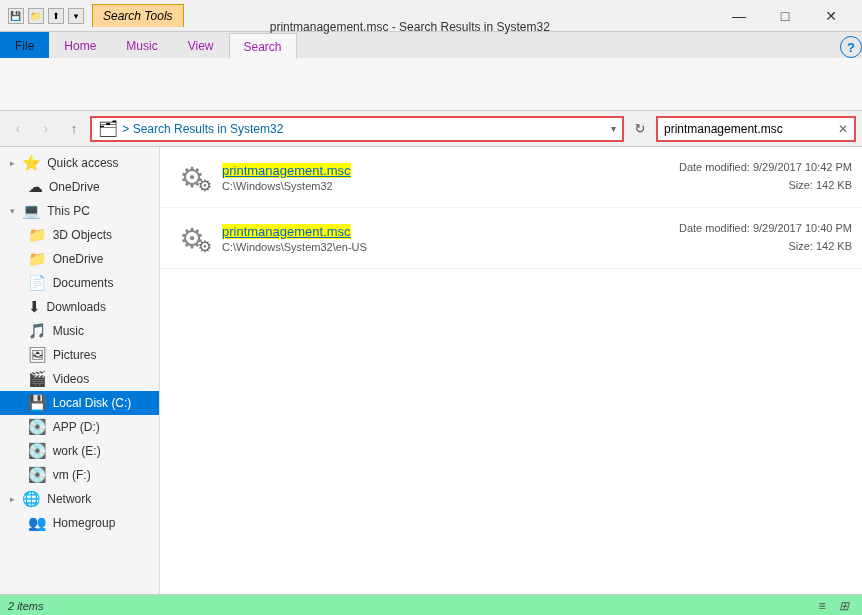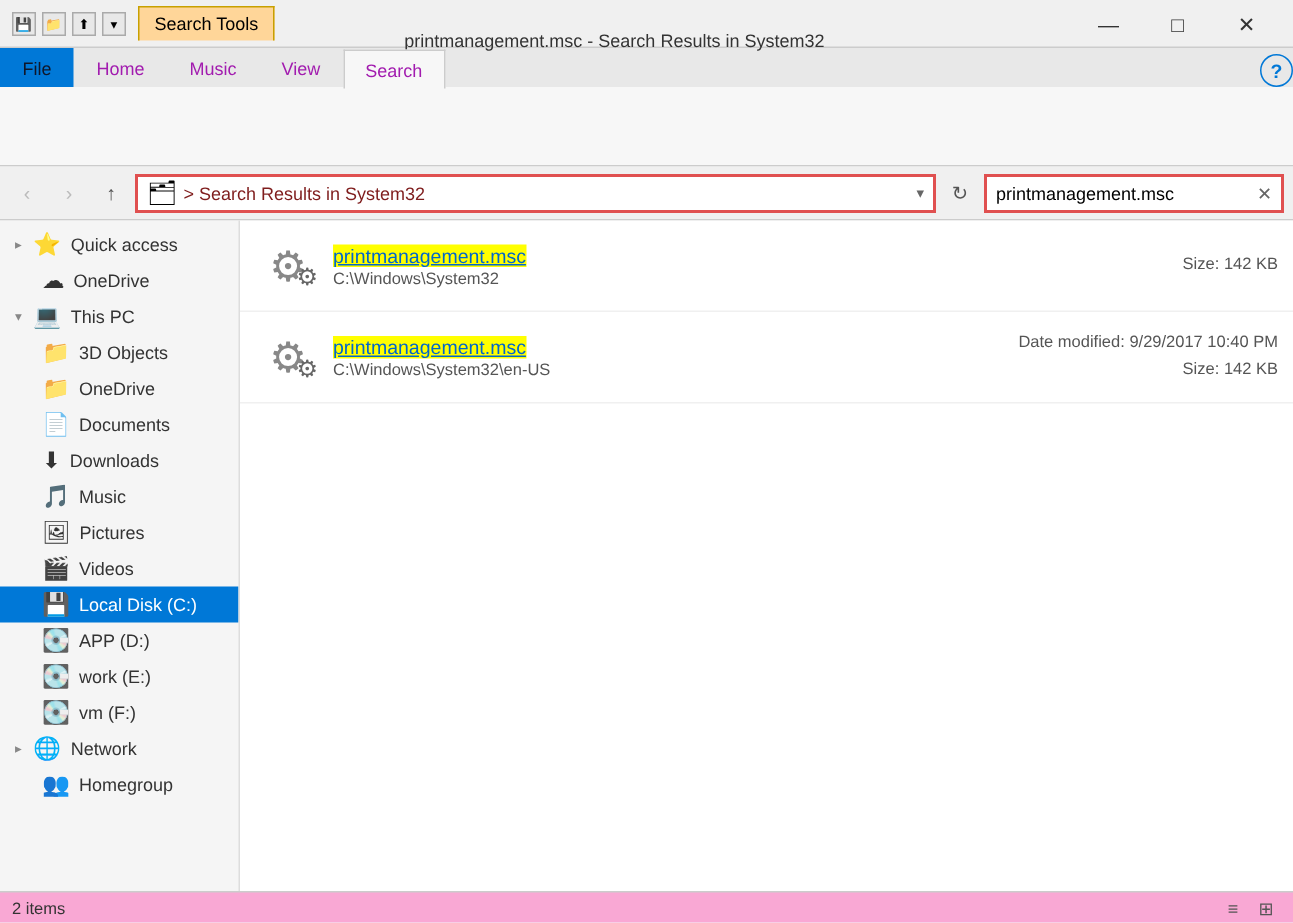--- a/index.html
+++ b/index.html
@@ -18,20 +18,21 @@
     .title-bar-icons { display: flex; gap: 4px; align-items: center; }
     .title-bar-icon { width: 16px; height: 16px; border: 1px solid #aaa; background: #e8e8e8; display: flex; align-items: center; justify-content: center; font-size: 9px; cursor: pointer; }
     .title-bar-active-tab {
       background: #ffd699;
       border: 1px solid #c8a000;
       border-bottom: none;
       padding: 4px 10px;
       margin-left: 8px;
       font-size: 12px;
       font-weight: 500;
+      font-style: italic;
     }
     .title-bar-title {
       flex: 1;
       text-align: center;
       font-size: 12px;
       color: #333;
       margin-left: -80px;
       margin-top: 22px;
     }
     .title-bar-controls { display: flex; gap: 0; margin-left: auto; }
@@ -118,21 +119,21 @@
       height: 26px;
       border: 2px solid #e05050;
       background: white;
       display: flex;
       align-items: center;
       padding: 0 6px;
       font-size: 12px;
       gap: 4px;
     }
     .address-box-icon { font-size: 16px; }
-    .address-box-text { flex: 1; color: #7f1d1d; }
+    .address-box-text { flex: 1; color: #0369a1; }
     .address-dropdown { color: #666; font-size: 10px; cursor: pointer; }
     .refresh-btn { width: 24px; height: 24px; display: flex; align-items: center; justify-content: center; cursor: pointer; color: #555; font-size: 13px; }
     .search-box {
       height: 26px;
       border: 2px solid #e05050;
       background: white;
       display: flex;
       align-items: center;
       padding: 0 6px;
       gap: 4px;
@@ -209,27 +210,28 @@
       text-decoration: underline;
       cursor: pointer;
     }
     .file-name span.highlight { background: #ffff00; }
     .file-path { font-size: 11px; color: #555; margin-top: 2px; }
     .file-meta { text-align: right; font-size: 11px; color: #555; line-height: 1.6; }
 
     
     .status-bar {
       height: 22px;
-      background: #f9a8d4;
+      background: #86efac;
       border-top: 1px solid #ccc;
       display: flex;
       align-items: center;
       padding: 0 8px;
       font-size: 11px;
       color: #333;
+      font-style: italic;
     }
     .status-right { margin-left: auto; display: flex; gap: 2px; }
     .view-btn { width: 20px; height: 20px; display: flex; align-items: center; justify-content: center; cursor: pointer; font-size: 12px; color: #555; }
   </style>
 </head>
 <body>
 
 <div class="title-bar">
   <div class="title-bar-icons">
     <div class="title-bar-icon">💾</div>
@@ -369,20 +371,21 @@
           <span class="gear-small">⚙</span>
         </div>
       </div>
       <div class="file-info">
         <div class="file-name">
           <span class="highlight">printmanagement.msc</span>
         </div>
         <div class="file-path">C:\Windows\System32</div>
       </div>
       <div class="file-meta">
+        <div>Date modified: 9/29/2017 10:42 PM</div>
         <div>Size: 142 KB</div>
       </div>
     </div>
 
     <div class="file-row">
       <div class="file-icon-area">
         <div class="file-icon-gears">
           <span class="gear-main">⚙</span>
           <span class="gear-small">⚙</span>
         </div>

